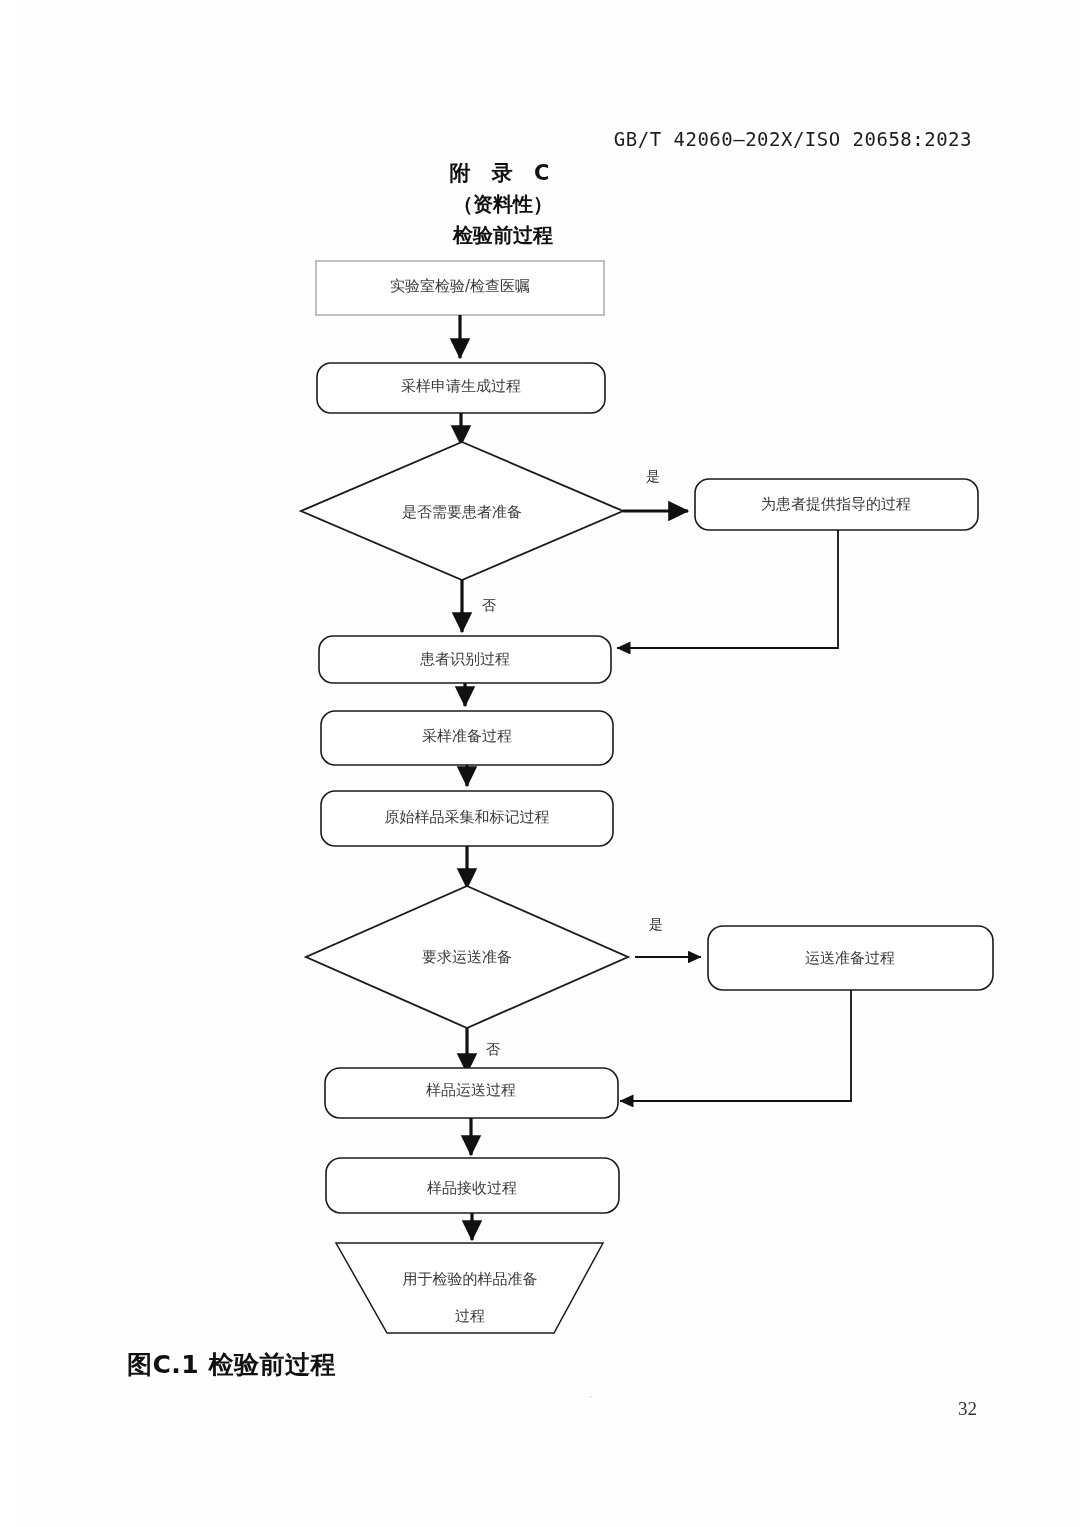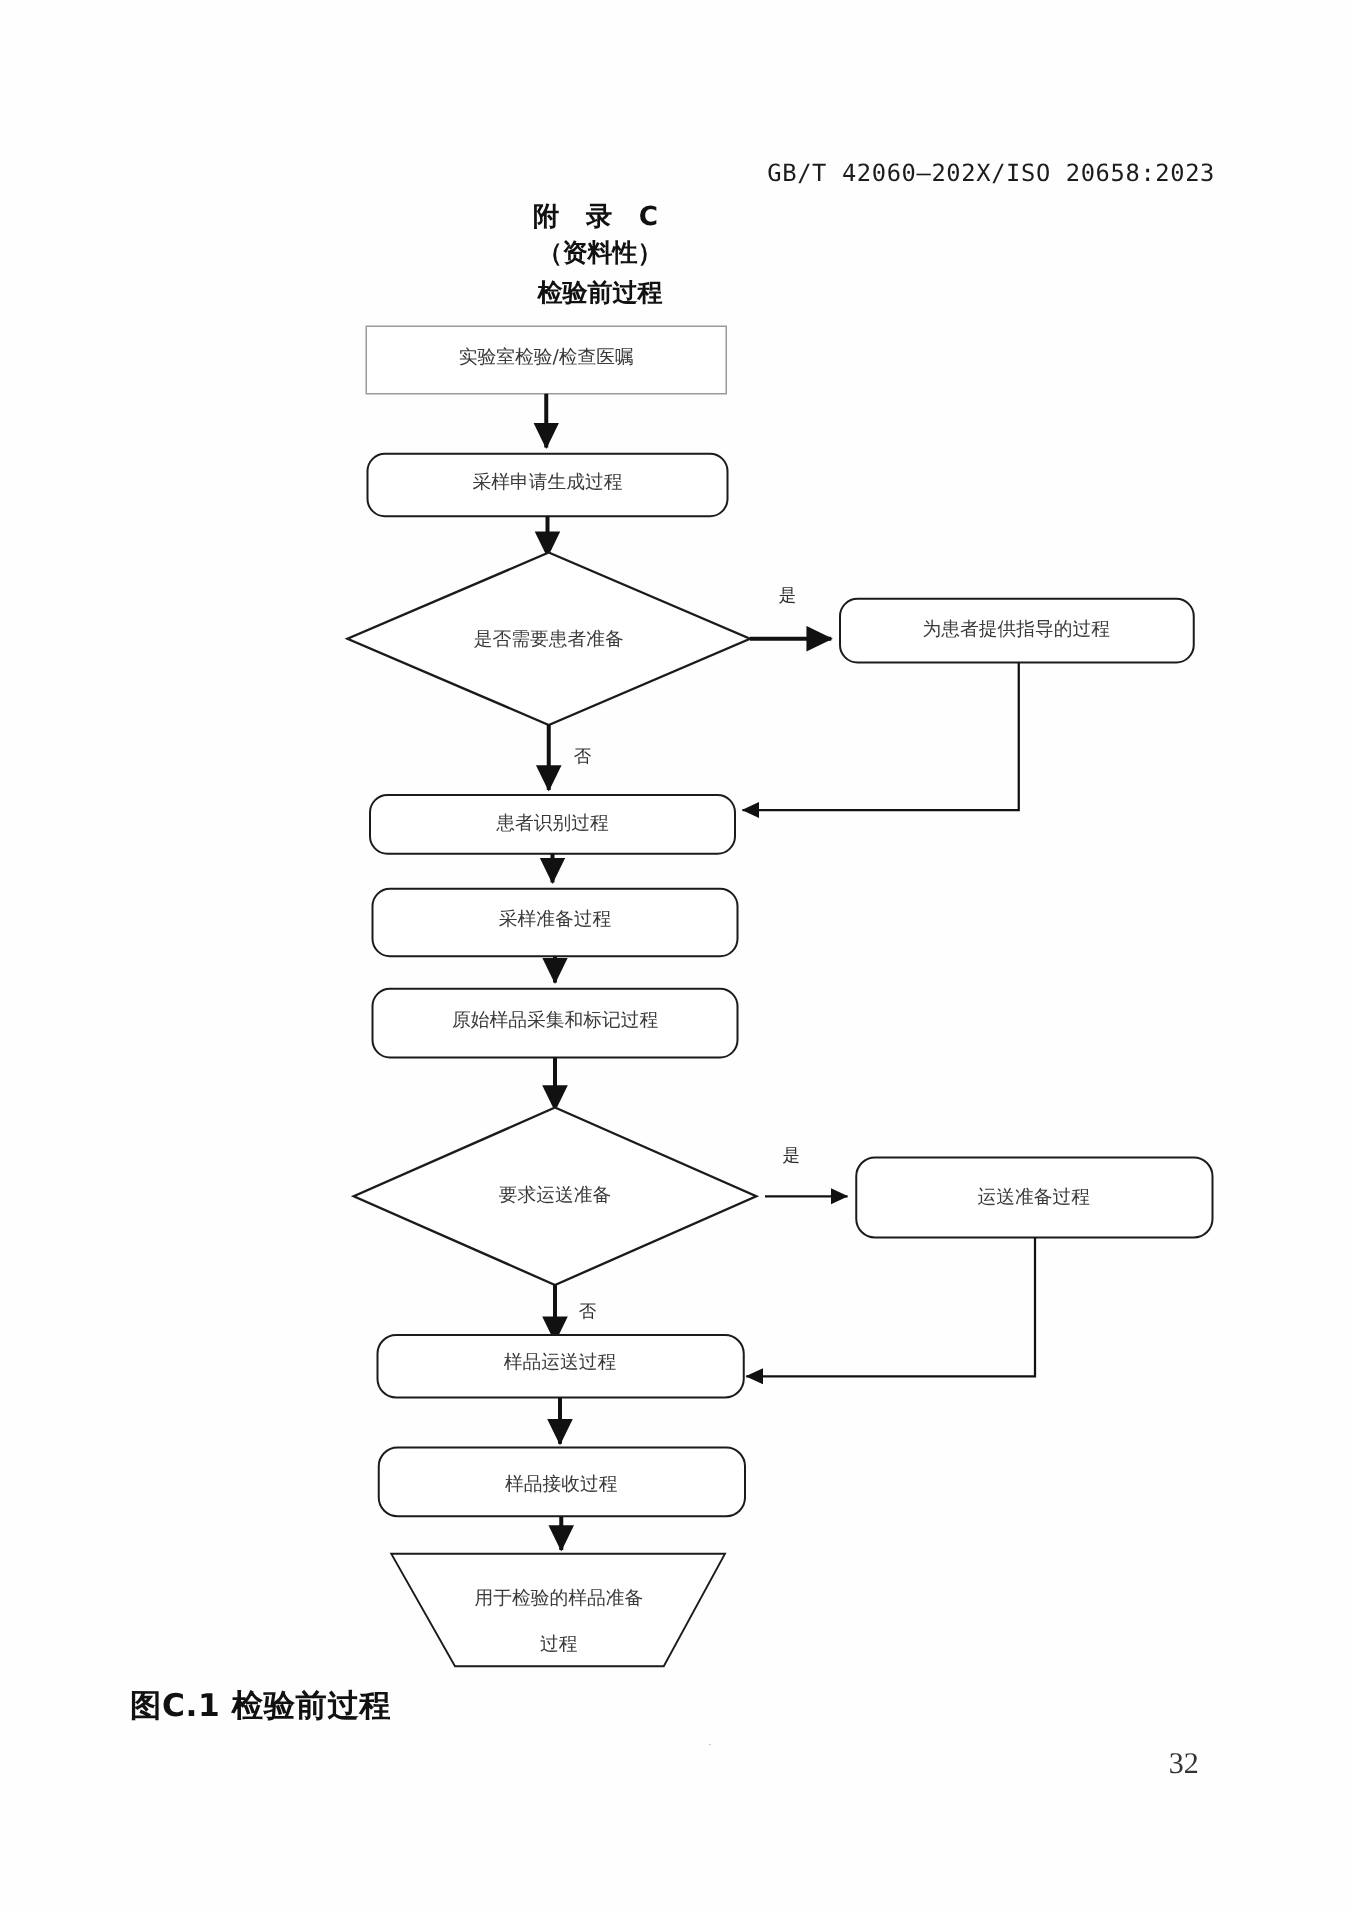--- a/index.html
+++ b/index.html
@@ -12,20 +12,21 @@
     height: 1527px;
     position: relative;
     font-family: "Liberation Serif", "DejaVu Serif", serif;
     color: #1a1a1a;
     overflow: hidden;
   }
   .page {
     position: absolute;
     inset: 0;
     background: #fefefe;
+    margin-left: 23px;
   }
   .std-header {
     position: absolute;
     top: 128px;
     right: 108px;
     font-family: "DejaVu Sans Mono", "Liberation Mono", monospace;
     font-size: 19px;
     letter-spacing: 0.5px;
     color: #1c1c1c;
     white-space: pre;
@@ -39,21 +40,21 @@
   }
   .annex-line1 {
     font-family: "DejaVu Sans", "Liberation Sans", sans-serif;
     font-size: 21px;
     font-weight: bold;
     letter-spacing: 7px;
     color: #111;
     line-height: 31px;
   }
   .annex-line2 {
-    font-family: Liberation Mono, monospace;
+    font-family: Liberation Serif, serif;
     font-size: 20px;
     font-weight: bold;
     color: #111;
     line-height: 31px;
   }
   .annex-line3 {
     font-family: Liberation Serif, serif;
     font-size: 20px;
     font-weight: bold;
     color: #111;
@@ -67,21 +68,21 @@
     font-size: 25px;
     font-weight: bold;
     color: #111;
     letter-spacing: 0.5px;
   }
   .page-number {
     position: absolute;
     left: 935px;
     top: 1398px;
     font-family: "Liberation Serif", "DejaVu Serif", serif;
-    font-size: 24px;
+    font-size: 19px;
     color: #333;
   }
   .dot-mark {
     position: absolute;
     left: 566px;
     top: 1390px;
     font-size: 11px;
     color: #b9b9b9;
   }
   svg.flow {

